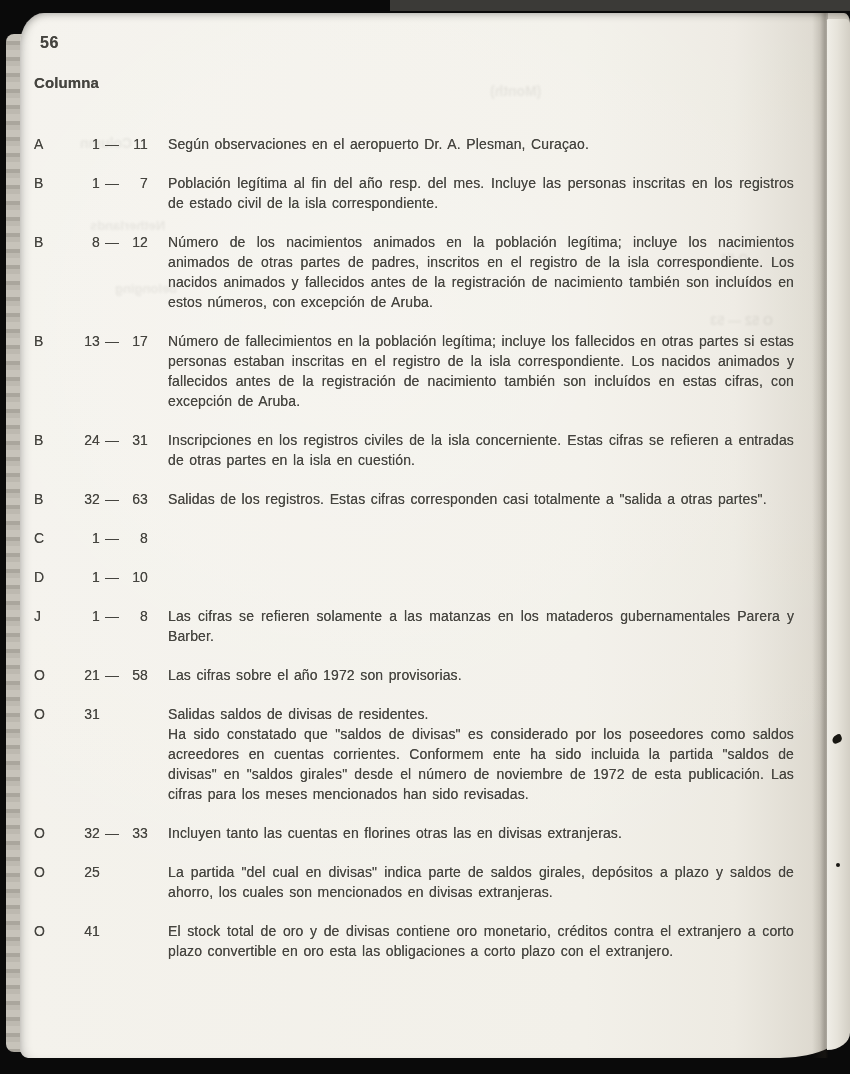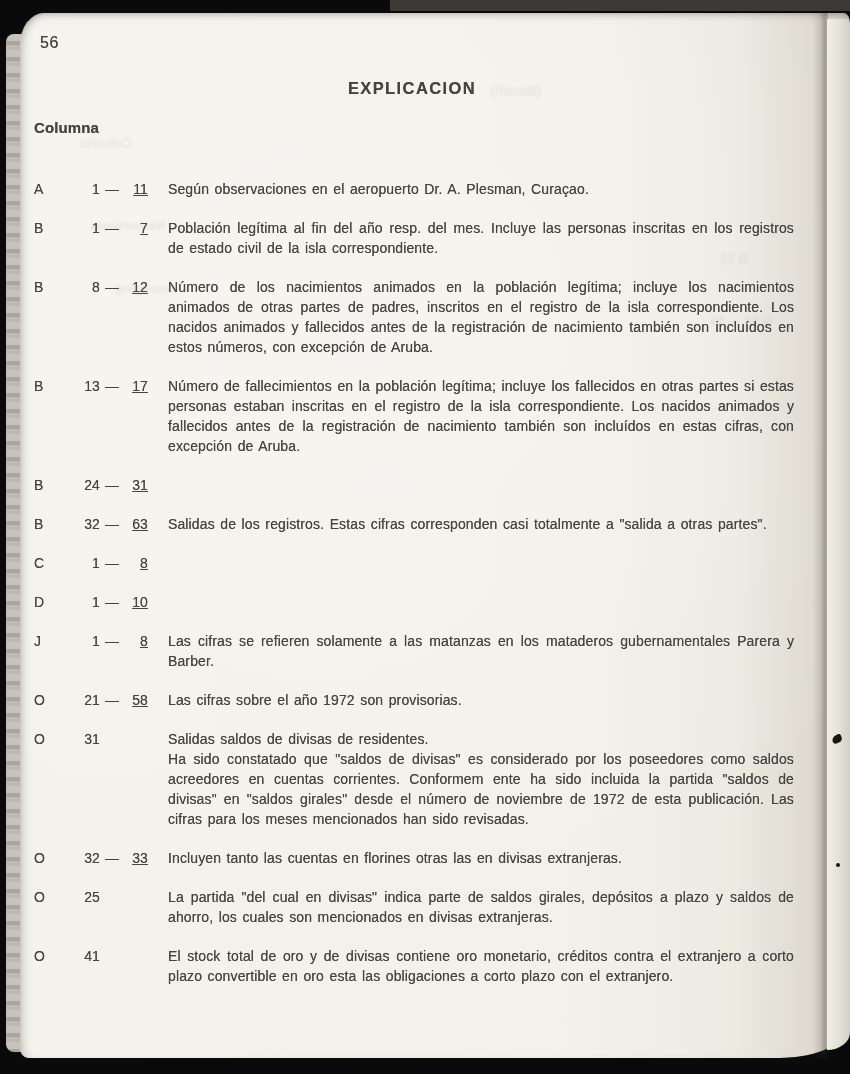--- a/index.html
+++ b/index.html
@@ -35,57 +35,56 @@
     background:linear-gradient(90deg,#f0eee7 0,#e6e3da 45%,#d3cfc5 100%);
     border-radius:2px 6px 34px 0 / 2px 10px 26px 0;
   }
   .page-content {
     position:absolute; left:0; right:30px; top:0; bottom:0;
     padding:20px 26px 18px 10px;
     color:#45443f;
     font-size:14px; line-height:20px; letter-spacing:0.12px; word-spacing:1.5px;
     text-shadow:0 0 0.4px rgba(69,68,63,0.75);
   }
-  .page-number { font-size:16px; font-weight:normal; letter-spacing:0.5px; padding-left:10px; }
+  .page-number { font-size:16px; font-weight:bold; letter-spacing:0.5px; padding-left:10px; }
   .page-title {
     text-align:center; font-weight:bold; font-size:16.5px; letter-spacing:1.4px;
     margin-top:25px;
   }
   .column-heading { font-weight:bold; font-size:15px; margin-top:20px; padding-left:4px; }
   .entries-list { margin-top:41px; }
   .entry-row {
     display:grid; grid-template-columns:26px 72px 1fr; column-gap:20px;
     margin-bottom:19px;
   }
   .entry-letter { padding-left:4px; }
   .entry-range { display:grid; grid-template-columns:24px 24px 24px; }
   .range-start { text-align:right; }
   .range-dash  { text-align:center; }
-  .range-end   { text-align:right;text-decoration:underline; }
+  .range-end   { text-align:right; }
   .entry-line  { text-align:justify; }
   .ghost-text {
     position:absolute; transform:scaleX(-1); opacity:0.09; color:#5a5850;
     filter:blur(0.8px); white-space:nowrap; pointer-events:none; font-weight:bold;
   }
   .ink-speck {
     position:absolute; background:#181712; pointer-events:none;
   }
   .speck-a { right:8px; top:722px; width:10px; height:8px; border-radius:70% 30% 55% 45%; transform:rotate(-24deg); }
   .speck-b { right:10px; top:850px; width:4px; height:4px; border-radius:50%; }
 </style>
 </head>
 <body>
 
 <div class="top-band"></div>
 <div class="stacked-pages-edge"></div>
 
 <div class="book-page">
   <div class="page-content">
     <div class="page-number">56</div>
-    <div class="page-title">EXPLICACION</div>
     <div class="column-heading">Columna</div>
     <div class="entries-list" id="entries-list">
   <div class="entry-row">
     <div class="entry-letter">A</div>
     <div class="entry-range">
       <span class="range-start">1</span>
       <span class="range-dash">—</span>
       <span class="range-end">11</span>
     </div>
     <div class="entry-text">
@@ -129,20 +128,23 @@
           </div>
   </div>
 
   <div class="entry-row">
     <div class="entry-letter">B</div>
     <div class="entry-range">
       <span class="range-start">24</span>
       <span class="range-dash">—</span>
       <span class="range-end">31</span>
     </div>
+    <div class="entry-text">
+            <div class="entry-line">Inscripciones en los registros civiles de la isla concerniente. Estas cifras se refieren a entradas de otras partes en la isla en cuestión.</div>
+          </div>
   </div>
 
   <div class="entry-row">
     <div class="entry-letter">B</div>
     <div class="entry-range">
       <span class="range-start">32</span>
       <span class="range-dash">—</span>
       <span class="range-end">63</span>
     </div>
     <div class="entry-text">

